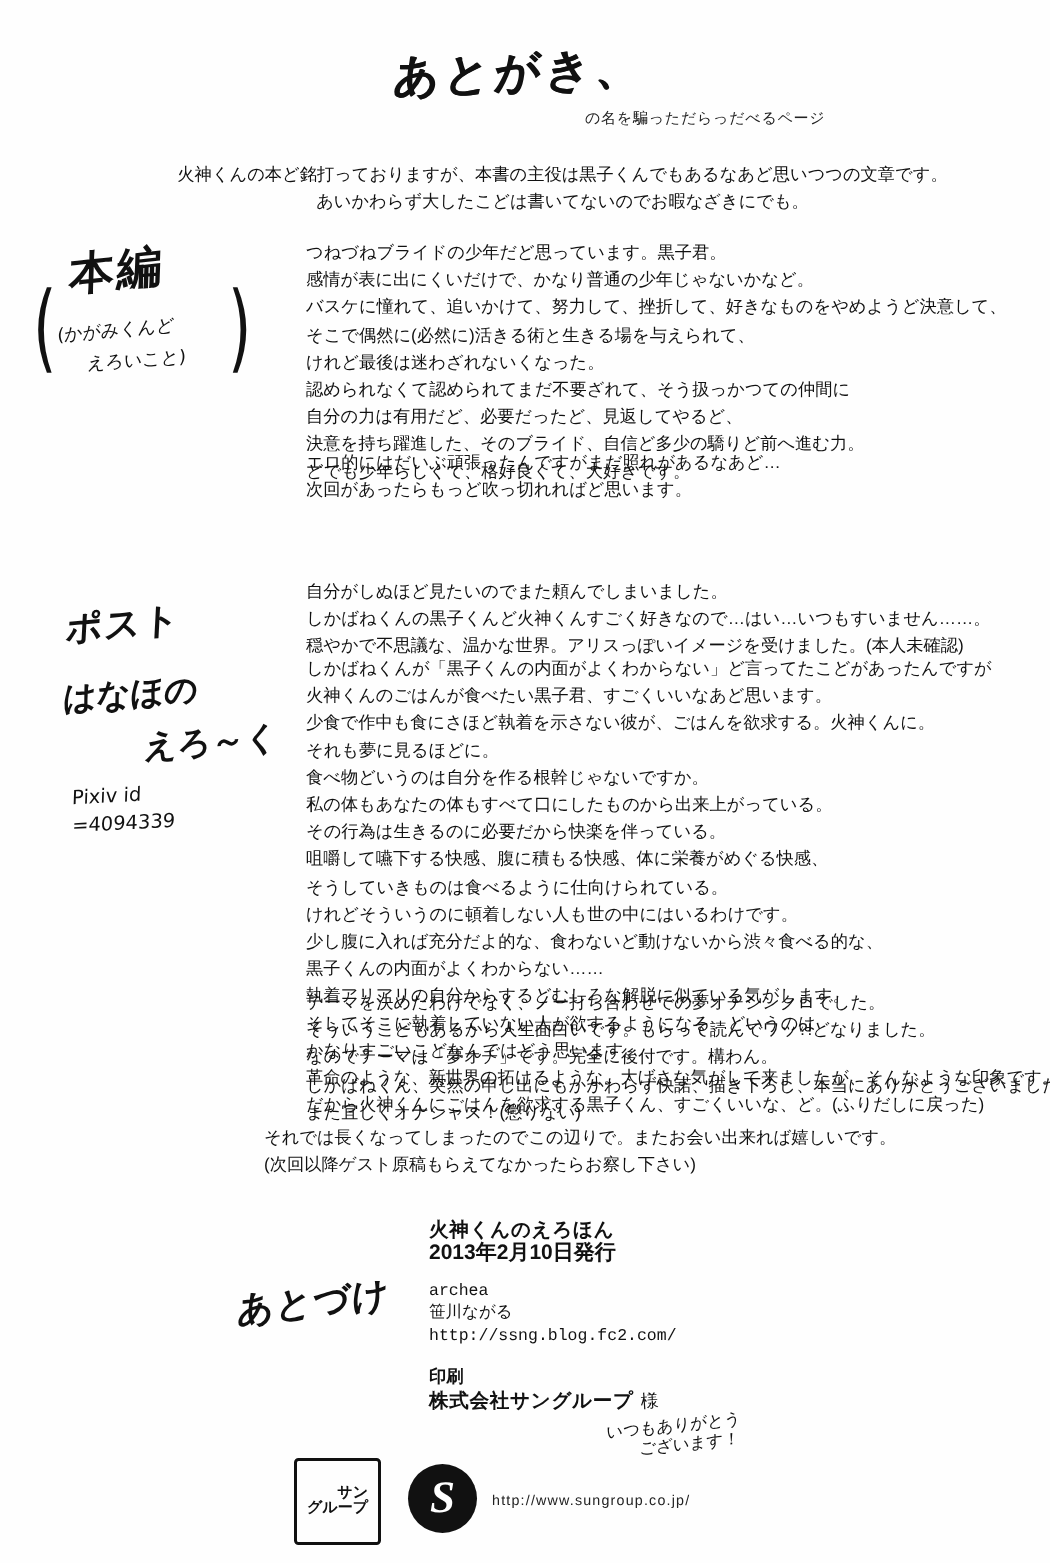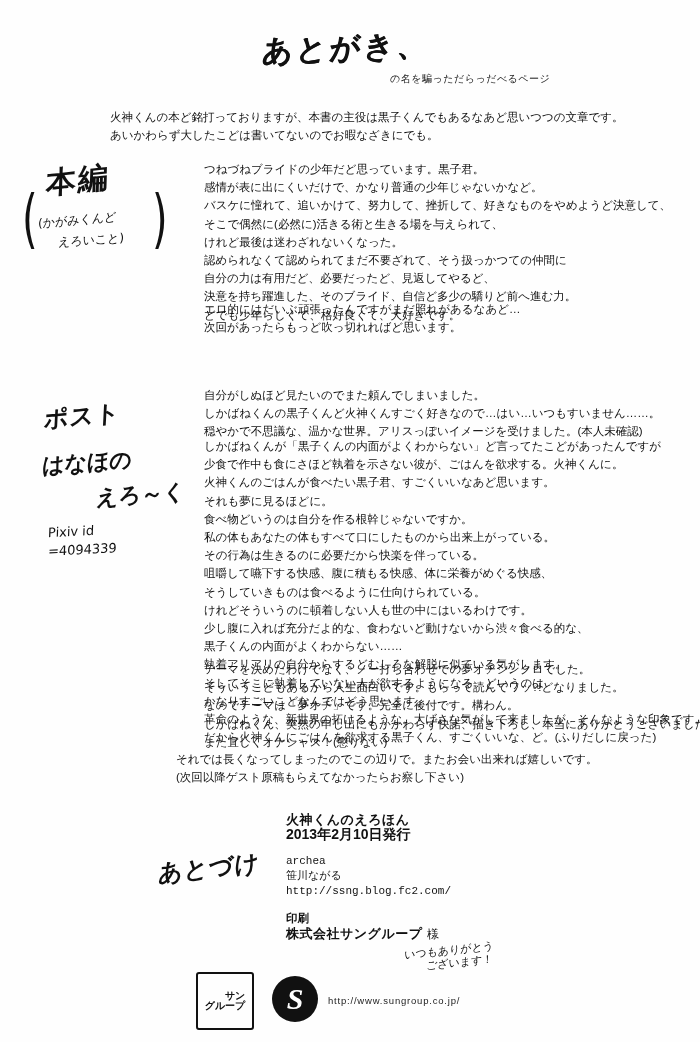--- a/index.html
+++ b/index.html
@@ -52,21 +52,21 @@
   
   .intro {
     position: absolute;
     left: 110px;
     top: 108px;
     width: 530px;
     font-size: 11.5px;
     line-height: 18px;
     color: #111;
   }
-  .intro div { white-space: nowrap; }
+  .intro div { white-space: nowrap; text-align: center; }
 
   
   .hand {
     position: absolute;
     font-family: "DejaVu Sans", sans-serif;
     color: #111;
     font-weight: 700;
   }
   .hand-honpen {
     left: 46px;
@@ -317,22 +317,22 @@
   </div>
 
   <div class="body-col blk-3">
     <div>自分がしぬほど見たいのでまた頼んでしまいました。</div>
     <div>しかばねくんの黒子くんど火神くんすごく好きなので…はい…いつもすいません……。</div>
     <div>穏やかで不思議な、温かな世界。アリスっぽいイメージを受けました。(本人未確認)</div>
   </div>
 
   <div class="body-col blk-4">
     <div>しかばねくんが「黒子くんの内面がよくわからない」ど言ってたこどがあったんですが</div>
+    <div>火神くんのごはんが食べたい黒子君、すごくいいなあど思います。</div>
     <div>少食で作中も食にさほど執着を示さない彼が、ごはんを欲求する。火神くんに。</div>
-    <div>火神くんのごはんが食べたい黒子君、すごくいいなあど思います。</div>
     <div>それも夢に見るほどに。</div>
     <div>食べ物どいうのは自分を作る根幹じゃないですか。</div>
     <div>私の体もあなたの体もすべて口にしたものから出来上がっている。</div>
     <div>その行為は生きるのに必要だから快楽を伴っている。</div>
     <div>咀嚼して嚥下する快感、腹に積もる快感、体に栄養がめぐる快感、</div>
     <div>そうしていきものは食べるように仕向けられている。</div>
     <div>けれどそういうのに頓着しない人も世の中にはいるわけです。</div>
     <div>少し腹に入れば充分だよ的な、食わないど動けないから渋々食べる的な、</div>
     <div>黒子くんの内面がよくわからない……</div>
     <div>執着アリアリの自分からするどむしろな解脱に似ている気がします。</div>

